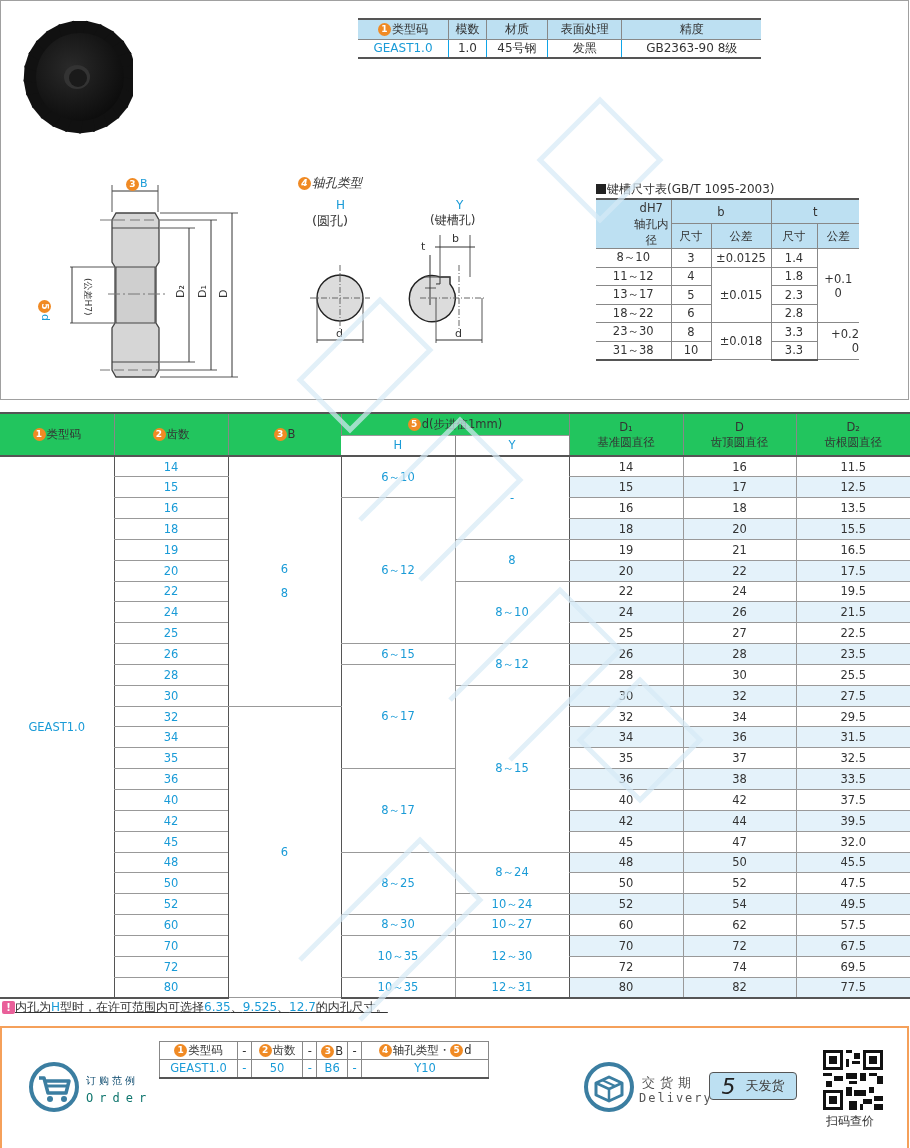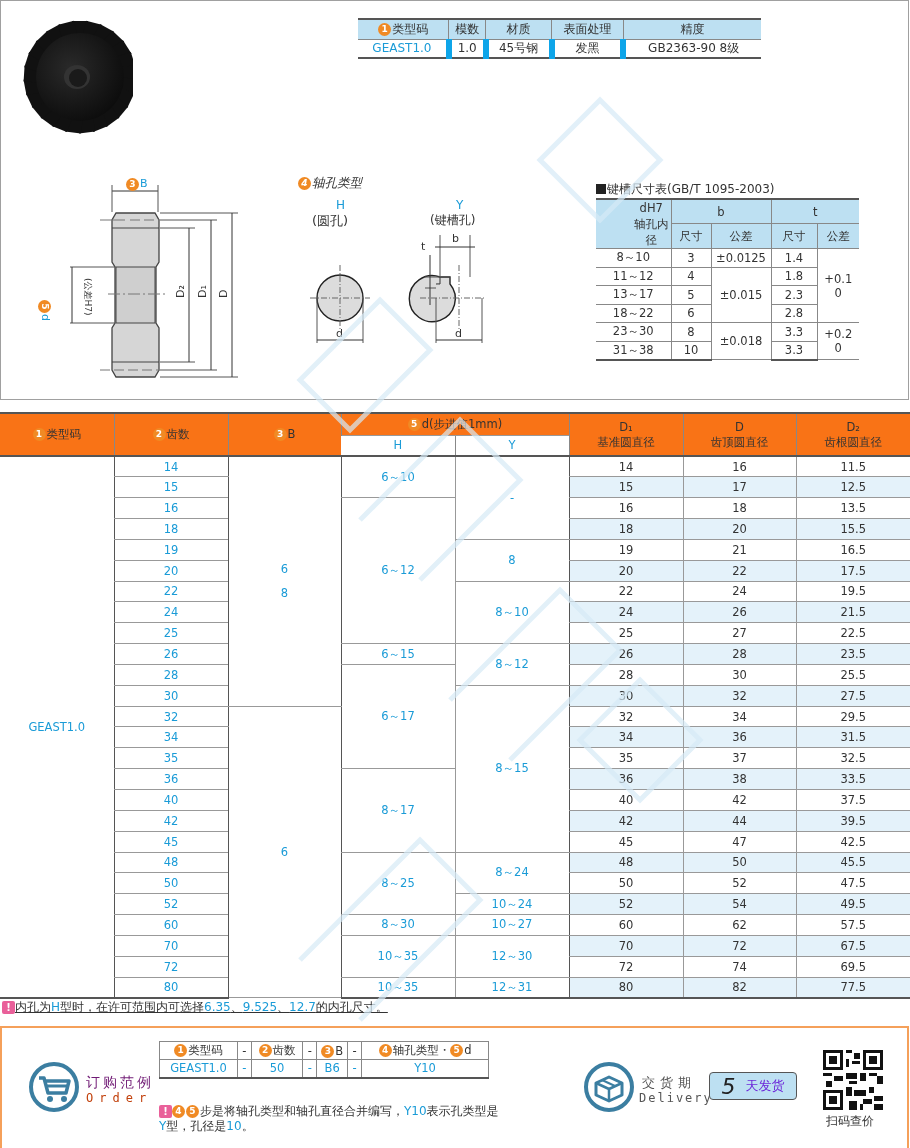--- a/index.html
+++ b/index.html
@@ -8,68 +8,68 @@
   .badge { display: inline-block; width: 13px; height: 13px; border-radius: 50%; background: #f08a24; color: #fff; font-size: 9px; line-height: 13px; text-align: center; font-weight: bold; vertical-align: middle; margin-right: 1px; }
   .warn { display: inline-block; width: 13px; height: 13px; border-radius: 2px; background: #e9609a; color: #fff; font-size: 10px; line-height: 13px; text-align: center; font-weight: bold; vertical-align: middle; }
 
   
   #top-box { position: absolute; left: 0; top: 0; width: 909px; height: 400px; border: 1px solid #a0a0a0; }
   #gear-photo { position: absolute; left: 18px; top: 15px; width: 115px; height: 130px; }
 
   table { border-collapse: collapse; }
   #spec-table { position: absolute; left: 358px; top: 18px; width: 403px; font-size: 12px; }
   #spec-table th { background: #bde0f2; font-weight: normal; height: 20px; border-left: 1px solid #888; border-top: 2px solid #555; border-bottom: 1px solid #888; }
-  #spec-table td { height: 19px; text-align: center; border-left: 6px solid #0ea5e9; border-bottom: 2px solid #555; }
+  #spec-table td { height: 19px; text-align: center; border-left: 1px solid #0ea5e9; border-bottom: 2px solid #555; }
   #spec-table th:first-child, #spec-table td:first-child { border-left: none; }
 
   #key-title { position: absolute; left: 596px; top: 181px; font-size: 12px; }
   #key-table { position: absolute; left: 596px; top: 198px; width: 263px; font-size: 11.5px; }
   #key-table th { background: #bde0f2; font-weight: normal; border: 1px solid #888; height: 18px; }
   #key-table td { text-align: center; border: 1px solid #888; height: 18.5px; }
   #key-table tr.first th { border-top: 2px solid #555; }
   #key-table tr:last-child td { border-bottom: 2px solid #555; }
   #key-table th:first-child, #key-table td:first-child { border-left: none; }
   #key-table th:last-child, #key-table td:last-child { border-right: none; }
 
   
   #main-table { position: absolute; left: 0; top: 412px; width: 910px; font-size: 11.5px; table-layout: fixed; }
-  #main-table th { background: #f97316; font-weight: normal; border-left: 1px solid #888; text-align: center; line-height: 15px; }
+  #main-table th { background: #22c55e; font-weight: normal; border-left: 1px solid #888; text-align: center; line-height: 15px; }
   #main-table tr.h1 th { border-top: 2px solid #555; height: 22px; }
   #main-table tr.h2 th { height: 21px; background: #fff; border-top: 1px solid #999; }
   #main-table thead tr:last-child th, #main-table th.tall { border-bottom: 2px solid #555; }
   #main-table td { text-align: center; height: 20.85px; border-left: 1px solid #555; border-bottom: 1px solid #999; padding: 0; }
   #main-table td.num { color: #333; border-left: 1px solid #999; }
   #main-table td.num.first { border-left: 1px solid #555; }
   #main-table tr.alt td.num { background: #e4f2fa; }
   #main-table td.blue { color: #1a9bd7; }
   #main-table td.ycol { border-left: 1px solid #999; }
   #main-table tbody tr:last-child td { border-bottom: 2px solid #555; }
   #main-table td.model { border-left: none; border-bottom: 2px solid #555; }
   #main-table th:first-child { border-left: none; }
 
   #note { position: absolute; left: 2px; top: 999px; font-size: 12px; text-decoration: underline; }
 
   
   #order-box { position: absolute; left: 0; top: 1026px; width: 909px; height: 122px; border: 2px solid #f5a05a; border-bottom: none; }
   #cart-icon { position: absolute; left: 26px; top: 33px; }
-  #order-label { position: absolute; left: 84px; top: 46px; font-size: 14px; color: #701a75; letter-spacing: 3px; font-family: Liberation Serif, serif; }
-  #order-label-en { position: absolute; left: 84px; top: 63px; font-size: 12px; color: #c2410c; letter-spacing: 6px; font-family: "DejaVu Sans Mono", monospace; }
+  #order-label { position: absolute; left: 84px; top: 46px; font-size: 10px; color: #0c4a6e; letter-spacing: 3px; font-family: Liberation Serif, serif; }
+  #order-label-en { position: absolute; left: 84px; top: 63px; font-size: 12px; color: #0f766e; letter-spacing: 6px; font-family: "DejaVu Sans Mono", monospace; }
   #order-table { position: absolute; left: 157px; top: 13px; width: 330px; font-size: 11.5px; }
   #order-table td { border: 1px solid #888; text-align: center; height: 18px; }
   #order-table tr.t td { border-top: 2px solid #555; }
   #order-table tr:last-child td { border-bottom: 2px solid #555; }
   #order-table td.dash { width: 14px; }
   #order-note { position: absolute; left: 157px; top: 76px; font-size: 12px; line-height: 15px; width: 345px; }
 
   #delivery-icon { position: absolute; left: 581px; top: 33px; }
   #delivery-label { position: absolute; left: 640px; top: 46px; font-size: 13px; color: #555; letter-spacing: 5px; }
   #delivery-label-en { position: absolute; left: 637px; top: 63px; font-size: 12px; color: #555; letter-spacing: 2px; font-family: "DejaVu Sans Mono", monospace; }
   #delivery-badge { position: absolute; left: 707px; top: 44px; width: 88px; height: 28px; background: #bde0f2; border: 1px solid #555; border-radius: 4px; display: flex; align-items: center; justify-content: center; gap: 10px; }
   #delivery-days { font-size: 22px; font-style: italic; color: #222; }
-  #delivery-text { font-size: 13px; color: #6d28d9; text-align: right; }
+  #delivery-text { font-size: 13px; color: #404040; text-align: right; }
   #qr { position: absolute; left: 821px; top: 22px; width: 60px; height: 60px; }
   #qr-label { position: absolute; left: 824px; top: 85px; font-size: 12px; color: #333; }
 
   #watermark { position: absolute; left: 0; top: 0; width: 910px; height: 1148px; pointer-events: none; }
 </style>
 </head>
 <body>
 
 <div id="top-box"></div>
 
@@ -256,21 +256,21 @@
   <tr>
     <td>18～22</td>
     <td>6</td>
     <td>2.8</td>
   </tr>
   <tr>
     <td>23～30</td>
     <td>8</td>
     <td rowspan="2">±0.018</td>
     <td>3.3</td>
-    <td rowspan="2" style="line-height:14px;"><span>+0.2</span><br><span>0</span></td>
+    <td rowspan="2" style="line-height:14px;text-align:right;"><span>+0.2</span><br><span>0</span></td>
   </tr>
   <tr>
     <td>31～38</td>
     <td>10</td>
     <td>3.3</td>
   </tr>
 </tbody>
   </table>
 
 <table id="main-table">
@@ -418,21 +418,21 @@
       <tr class="alt">
         <td class="blue">42</td>
         <td class="num first">42</td>
         <td class="num">44</td>
         <td class="num">39.5</td>
       </tr>
       <tr>
         <td class="blue">45</td>
         <td class="num first">45</td>
         <td class="num">47</td>
-        <td class="num">42.5</td>
+        <td class="num">32.0</td>
       </tr>
       <tr class="alt">
         <td class="blue">48</td>
         <td class="blue" rowspan="3">8～25</td>
         <td class="blue ycol" rowspan="2">8～24</td>
         <td class="num first">48</td>
         <td class="num">50</td>
         <td class="num">45.5</td>
       </tr>
       <tr>
@@ -511,23 +511,20 @@
       <td>GEAST1.0</td>
       <td class="dash">-</td>
       <td>50</td>
       <td class="dash">-</td>
       <td>B6</td>
       <td class="dash">-</td>
       <td>Y10</td>
     </tr>
   </tbody>
     </table>
-  <div id="order-note">
-    <span class="warn">!</span><span class="badge">4</span><span class="badge">5</span><span>步是将轴孔类型和轴孔直径合并编写，</span><span class="blue">Y10</span><span>表示孔类型是</span><span class="blue">Y</span><span>型，孔径是</span><span class="blue">10</span><span>。</span>
-  </div>
 
   <svg id="delivery-icon" width="52" height="52" viewBox="0 0 52 52">
     <circle cx="26" cy="26" r="23" fill="none" stroke="#3b7ea1" stroke-width="4"></circle>
     <path d="M13 22 L26 16 L39 22 L39 34 L26 40 L13 34 Z" fill="none" stroke="#3b7ea1" stroke-width="3" stroke-linejoin="round"></path>
     <path d="M13 22 L26 28 L39 22 M26 28 L26 40" fill="none" stroke="#3b7ea1" stroke-width="2.5"></path>
     <path d="M19 19 L32 25" stroke="#3b7ea1" stroke-width="2"></path>
   </svg>
   <div id="delivery-label">交货期</div>
   <div id="delivery-label-en">Delivery</div>
   <div id="delivery-badge">

